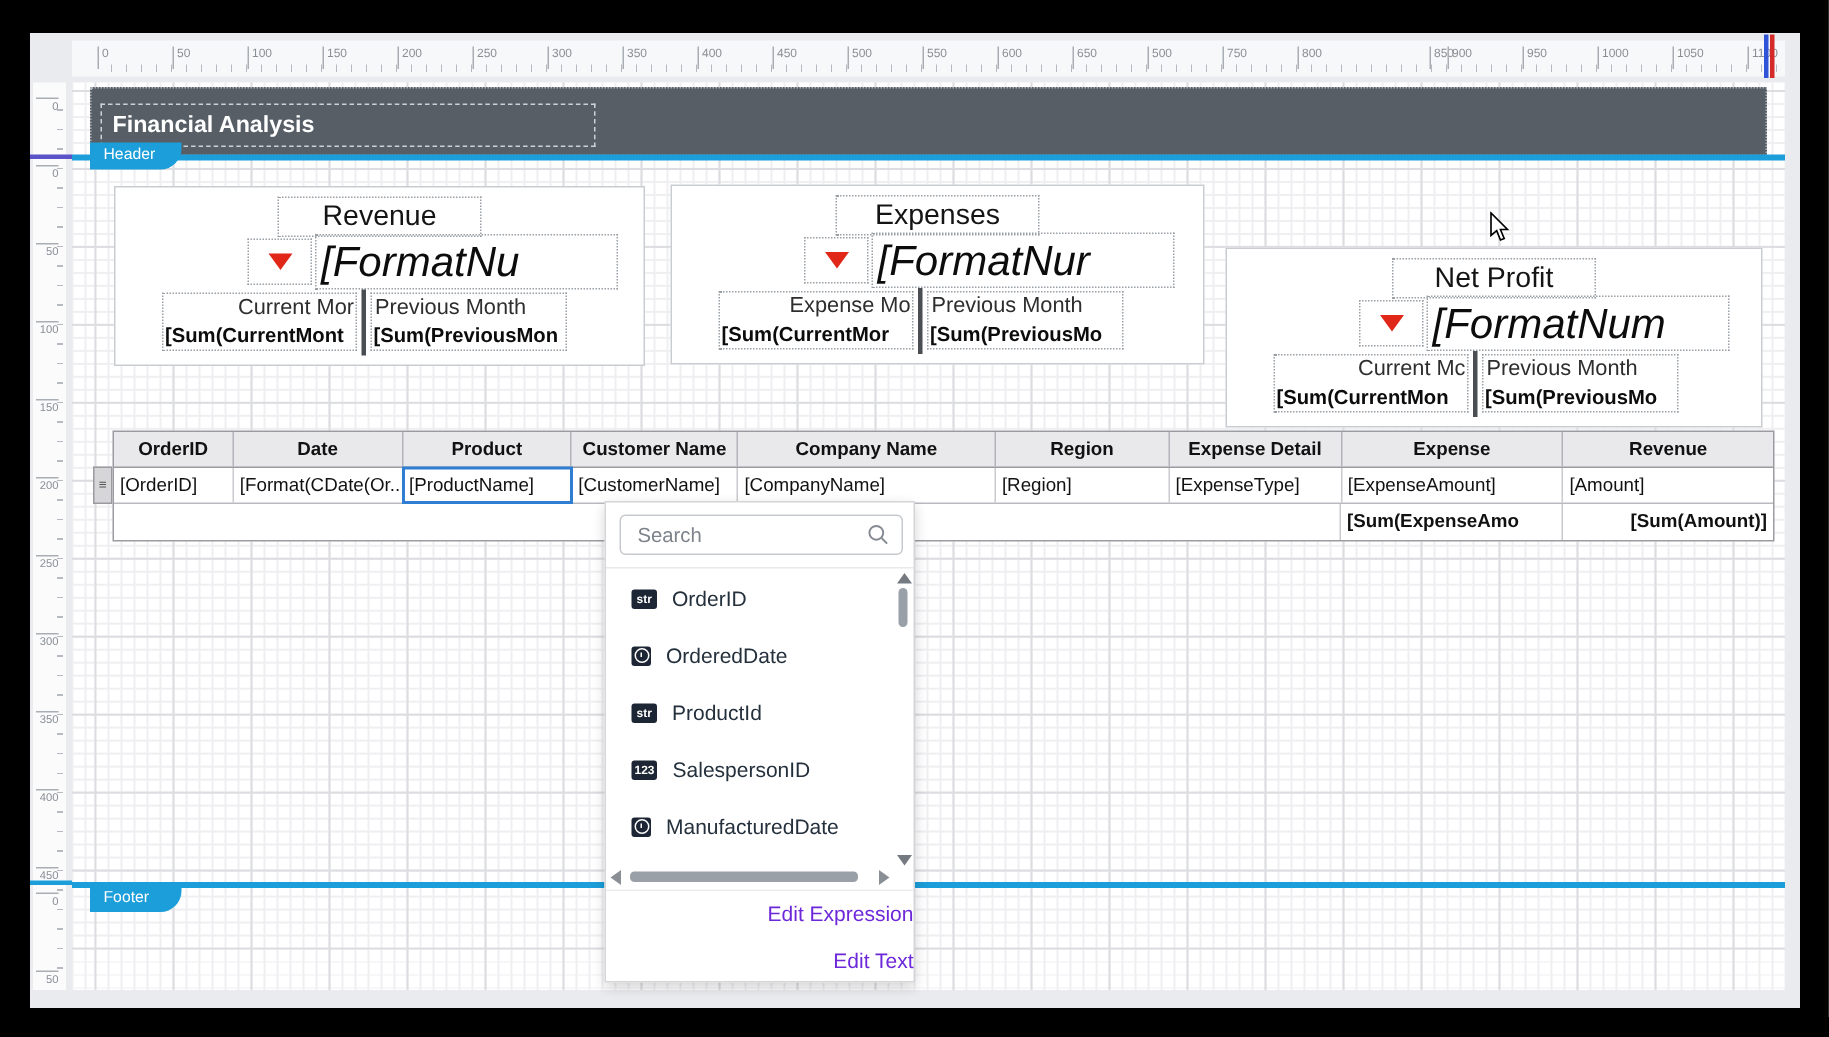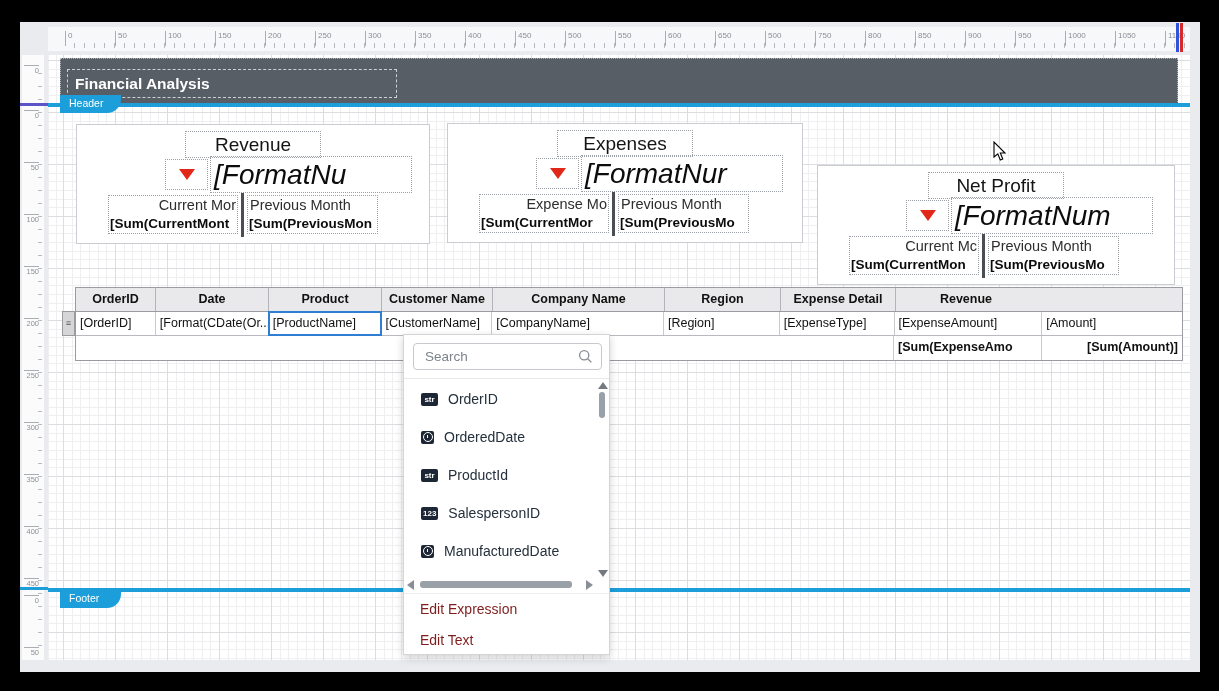--- a/index.html
+++ b/index.html
@@ -111,21 +111,21 @@
   .vsb .thumb { position:absolute; left:2px; top:10px; width:6px; height:26px; background:#9aa0a7; border-radius:3px; }
   .arrow { width:0; height:0; position:absolute; }
   .arr-up   { left:1px; top:0;    border-left:5px solid transparent; border-right:5px solid transparent; border-bottom:7px solid #757a81; }
   .arr-down { left:1px; bottom:0; border-left:5px solid transparent; border-right:5px solid transparent; border-top:7px solid #757a81; }
   .hsb { position:absolute; left:3px; top:243px; width:194px; height:13px; }
   .hsb .thumb { position:absolute; left:13px; top:3px; width:152px; height:7px; background:#9aa0a7; border-radius:3px; }
   .arr-left  { left:0; top:2px;  border-top:5px solid transparent; border-bottom:5px solid transparent; border-right:7px solid #8a8f96; }
   .arr-right { right:8px; top:2px; border-top:5px solid transparent; border-bottom:5px solid transparent; border-left:7px solid #8a8f96; }
   .dd-divider2 { position:absolute; left:0; top:258px; width:100%; height:1px; background:#ededf0; }
   .dd-menu { position:absolute; left:0; top:259px; width:100%; }
-  .dd-menu-item { height:31px; line-height:31px; padding-left:16px; font-size:14px; color:#7f1d1d; }
+  .dd-menu-item { height:31px; line-height:31px; padding-left:16px; font-size:14px; color:#6d28d9;text-align:right; }
 
   .cursor-svg { position:absolute; left:993px; top:141px; z-index:9; }
 </style>
 </head>
 <body>
 
 <div class="root">
   <div class="app"></div>
 
   <div class="hruler">
@@ -139,21 +139,21 @@
       <span class="rlabel" style="left: 367px;">350</span>
       <span class="rlabel" style="left: 417px;">400</span>
       <span class="rlabel" style="left: 467px;">450</span>
       <span class="rlabel" style="left: 517px;">500</span>
       <span class="rlabel" style="left: 567px;">550</span>
       <span class="rlabel" style="left: 617px;">600</span>
       <span class="rlabel" style="left: 667px;">650</span>
       <span class="rlabel" style="left: 717px;">500</span>
       <span class="rlabel" style="left: 767px;">750</span>
       <span class="rlabel" style="left: 817px;">800</span>
-      <span class="rlabel" style="left: 867px; text-align: right;">850</span>
+      <span class="rlabel" style="left: 905px; text-align: right;">850</span>
       <span class="rlabel" style="left: 917px;">900</span>
       <span class="rlabel" style="left: 967px;">950</span>
       <span class="rlabel" style="left: 1017px;">1000</span>
       <span class="rlabel" style="left: 1067px;">1050</span>
       <span class="rlabel" style="left: 1117px;">1100</span>
     </div>
   <div class="vruler">
     <div class="vseg">
         <span class="rlabel" style="top: 10px;">0</span>
       </div>
@@ -241,20 +241,21 @@
   <div class="row-handle">≡</div>
   <div class="rtable">
     <div class="trow hdr">
       <div class="tcell c0">OrderID</div>
       <div class="tcell c1">Date</div>
       <div class="tcell c2">Product</div>
       <div class="tcell c3">Customer Name</div>
       <div class="tcell c4">Company Name</div>
       <div class="tcell c5">Region</div>
       <div class="tcell c6">Expense Detail</div>
+      <div class="tcell c7">Expense</div>
       <div class="tcell c8">Revenue</div>
     </div>
     <div class="trow data">
       <div class="tcell c0">[OrderID]</div>
       <div class="tcell c1">[Format(CDate(Or...]</div>
       <div class="tcell c2 cell-selected">[ProductName]</div>
       <div class="tcell c3">[CustomerName]</div>
       <div class="tcell c4">[CompanyName]</div>
       <div class="tcell c5">[Region]</div>
       <div class="tcell c6">[ExpenseType]</div>

